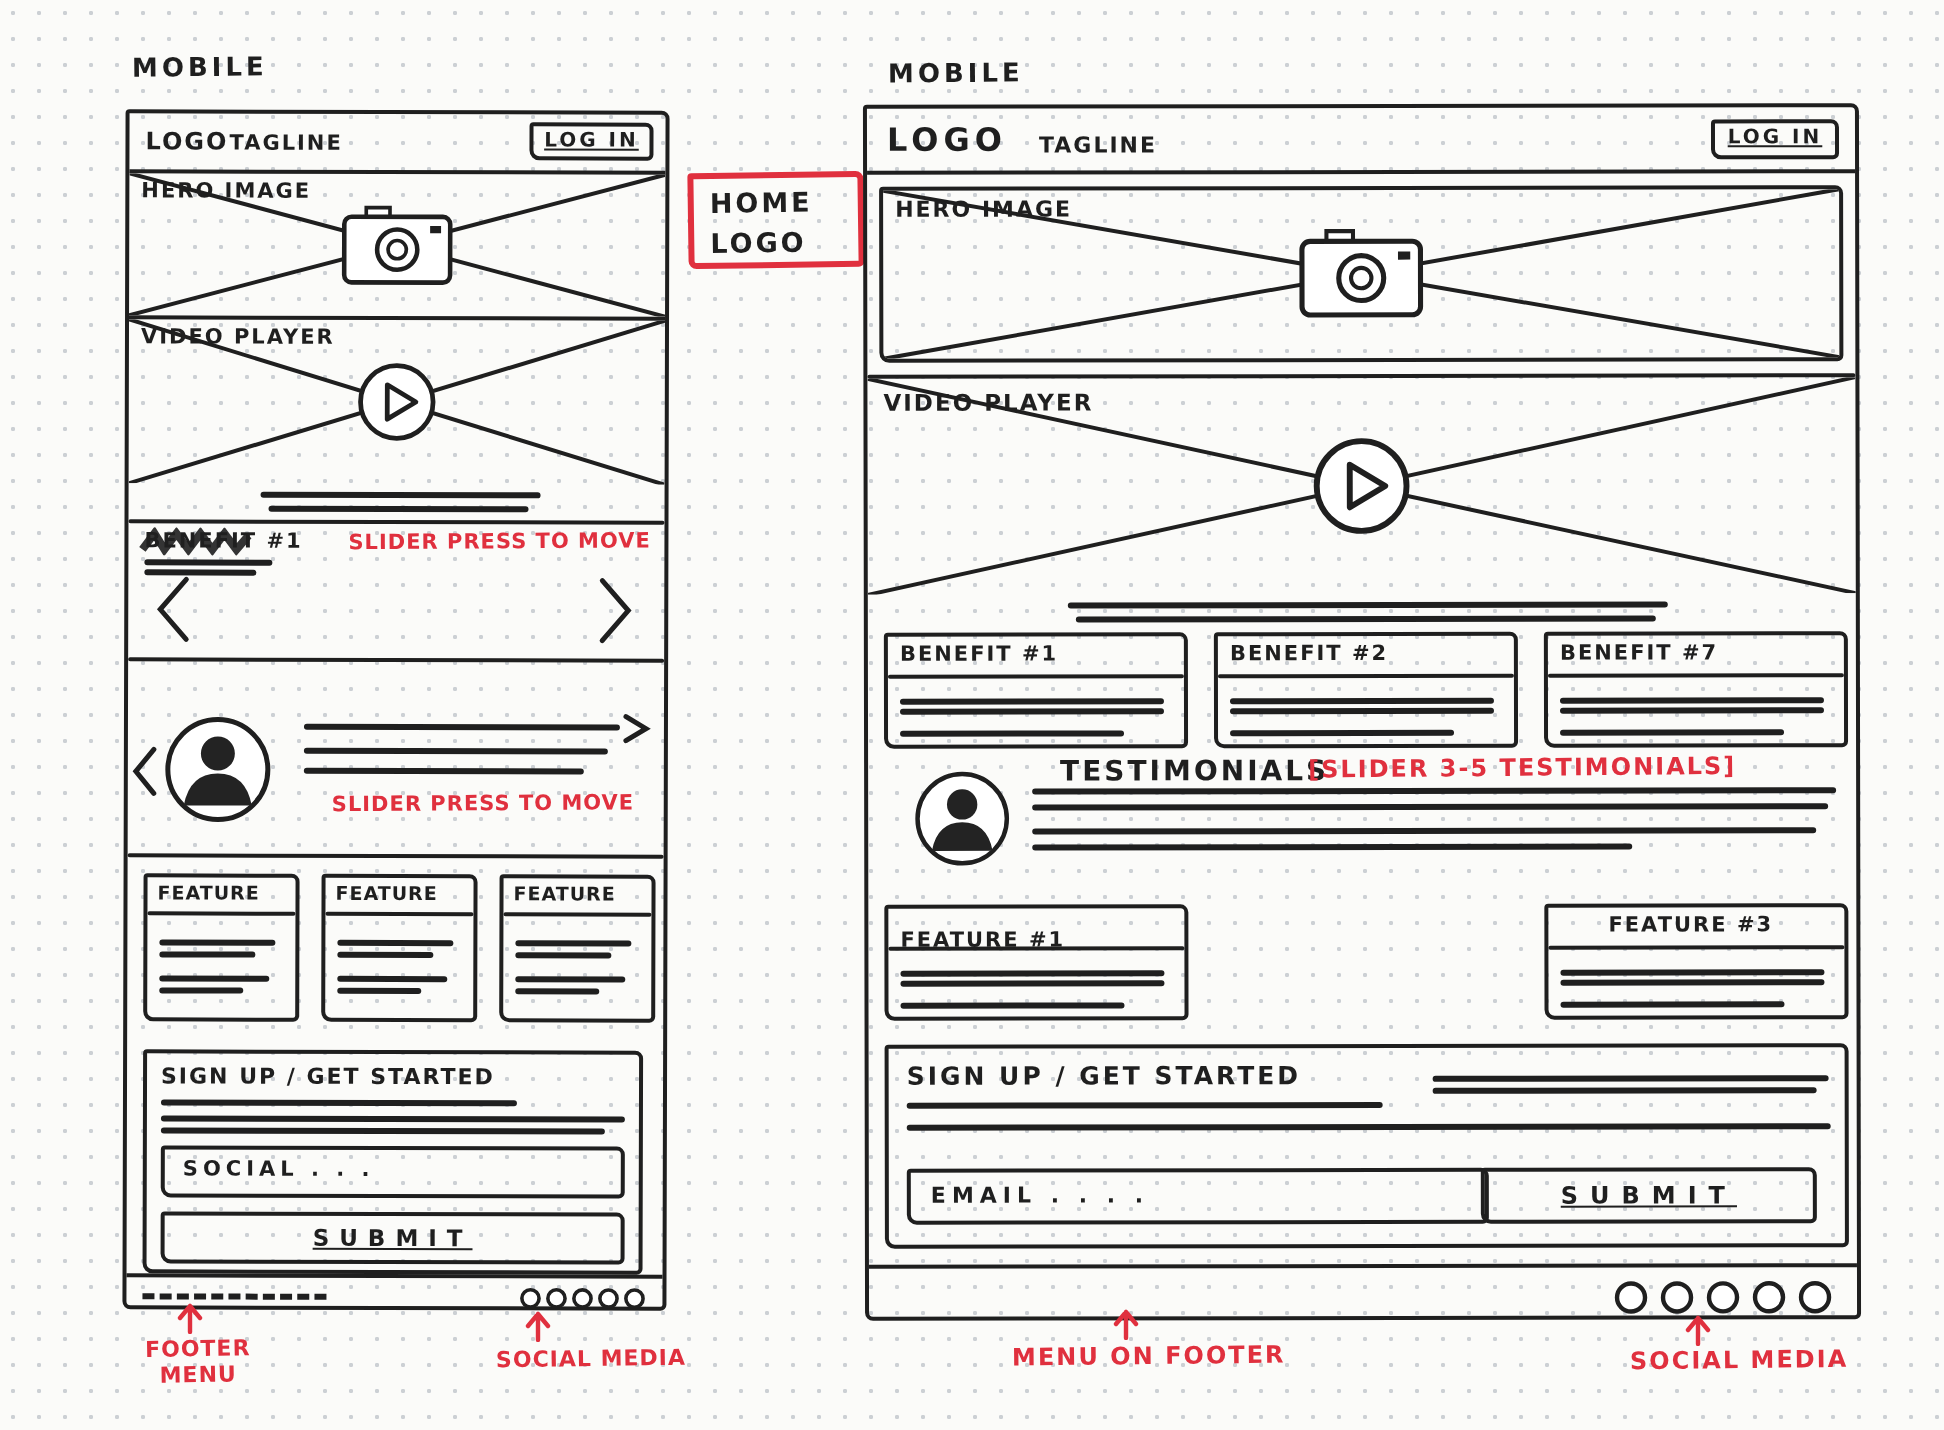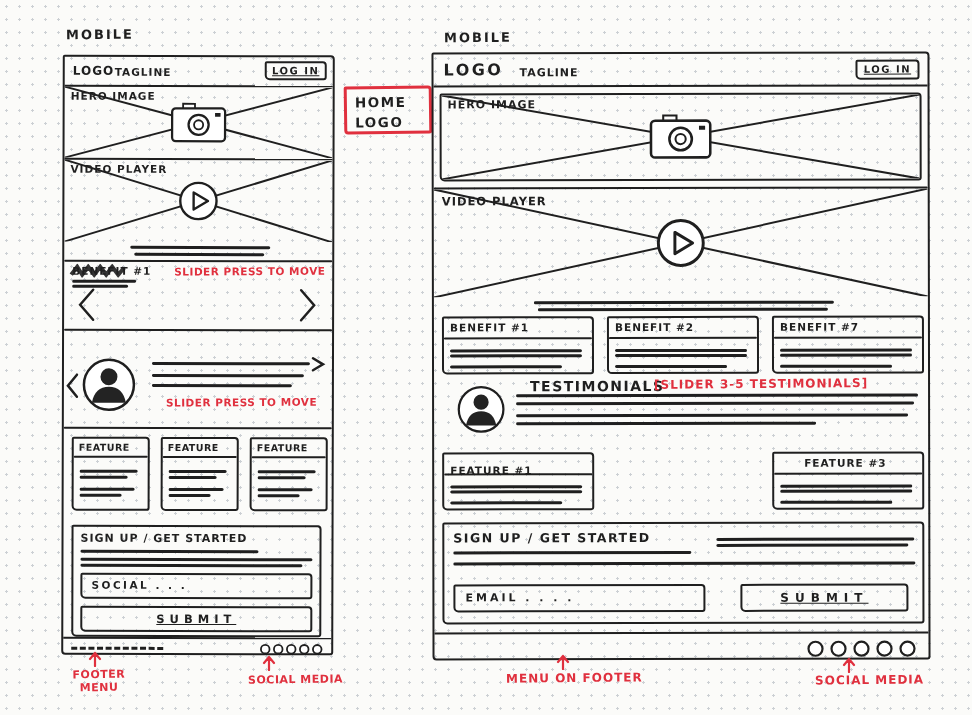--- a/index.html
+++ b/index.html
@@ -255,21 +255,21 @@
       <div class="ln" style="left:6px; top:36px; width:132px;"></div>
       <div class="ln" style="left:6px; top:47px; width:112px;"></div>
     </div>
 
     <div class="sk" style="left:8px; top:468px; width:482px; height:102px;">
       <span class="hw" style="left:9px; top:6px; font-size:12.5px; letter-spacing:1.5px;">SIGN UP / GET STARTED</span>
       <div class="ln" style="left:9px; top:27px; width:238px;"></div>
       <div class="ln" style="left:272px; top:14px; width:198px;"></div>
       <div class="ln" style="left:272px; top:20px; width:192px;"></div>
       <div class="ln" style="left:9px; top:38px; width:462px;"></div>
-      <div class="sk" style="left:9px; top:60px; width:252px; height:28px;">
+      <div class="sk" style="left:9px; top:60px; width:291px; height:28px;">
         <span style="position:absolute; left:10px; top:5px; font-size:11px; font-weight:700; letter-spacing:3px; white-space:nowrap;">EMAIL . . . .</span>
       </div>
       <div class="sk" style="left:296px; top:60px; width:168px; height:28px;">
         <span style="display:block; text-align:center; line-height:24px; font-size:12px; font-weight:700; letter-spacing:6px;">SUBMIT</span>
       </div>
     </div>
 
     <div class="abs" style="left:0; top:578px; right:0; height:30px; border-top:2.5px solid var(--ink);">
       <svg class="abs" width="110" height="18" viewBox="0 0 110 18" style="right:12px; top:6px;">
         <circle cx="9" cy="9" r="7" fill="#fff" stroke="#1f1f1f" stroke-width="2.2"></circle>

